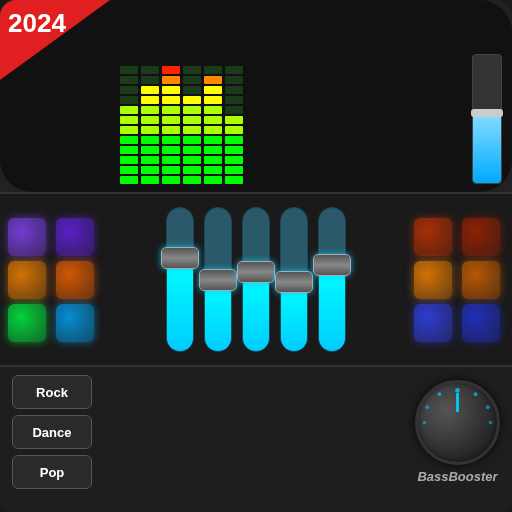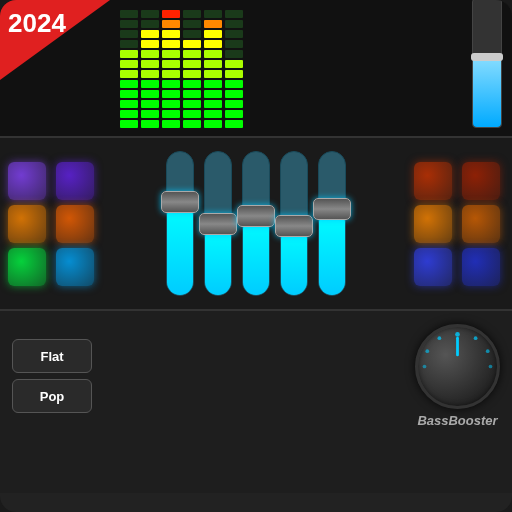--- a/index.html
+++ b/index.html
@@ -16,26 +16,27 @@
       height: 512px;
       background: #222;
       position: relative;
       border-radius: 16px;
       overflow: hidden;
     }
 
     
     .top-banner {
       background: #111;
-      height: 136px;
+      height: 192px;
       position: relative;
       display: flex;
       align-items: flex-end;
       padding: 8px 10px;
       gap: 4px;
+      border-radius: 32px;
     }
 
     
     .corner-badge {
       position: absolute;
       top: 0;
       left: 0;
       width: 110px;
       height: 80px;
       background: #e02020;
@@ -403,21 +404,22 @@
         <div class="pad" style="background: radial-gradient(circle at 35% 35%, rgba(221, 102, 0, 0.8), rgba(221, 102, 0, 0.333)); box-shadow: rgba(221, 102, 0, 0.533) 0px 0px 8px;"></div>
         <div class="pad" style="background: radial-gradient(circle at 35% 35%, rgba(51, 68, 255, 0.8), rgba(51, 68, 255, 0.333)); box-shadow: rgba(51, 68, 255, 0.533) 0px 0px 8px;"></div>
         <div class="pad" style="background: radial-gradient(circle at 35% 35%, rgba(34, 51, 221, 0.8), rgba(34, 51, 221, 0.333)); box-shadow: rgba(34, 51, 221, 0.533) 0px 0px 8px;"></div>
       </div>
   </div>
 
   <div class="bottom-section">
     <div class="presets-row">
 
       <div class="presets-col" id="left-presets">
-          <button class="preset-btn">Flat</button>
+          <button class="preset-btn">Rock</button>
+          <button class="preset-btn">Dance</button>
           <button class="preset-btn">Pop</button>
         </div>
 
       <div class="knobs-row" style="padding:0; gap:6px; height:auto;">
         <div class="knob-container">
           <div class="knob" id="knob-0">
             <svg class="knob-arc" viewBox="0 0 85 85">
 
               <circle cx="42.5" cy="8" r="2.5" fill="#00ccff" opacity="0.8"></circle>
               <circle cx="62" cy="12" r="2" fill="#00ccff" opacity="0.7"></circle>

